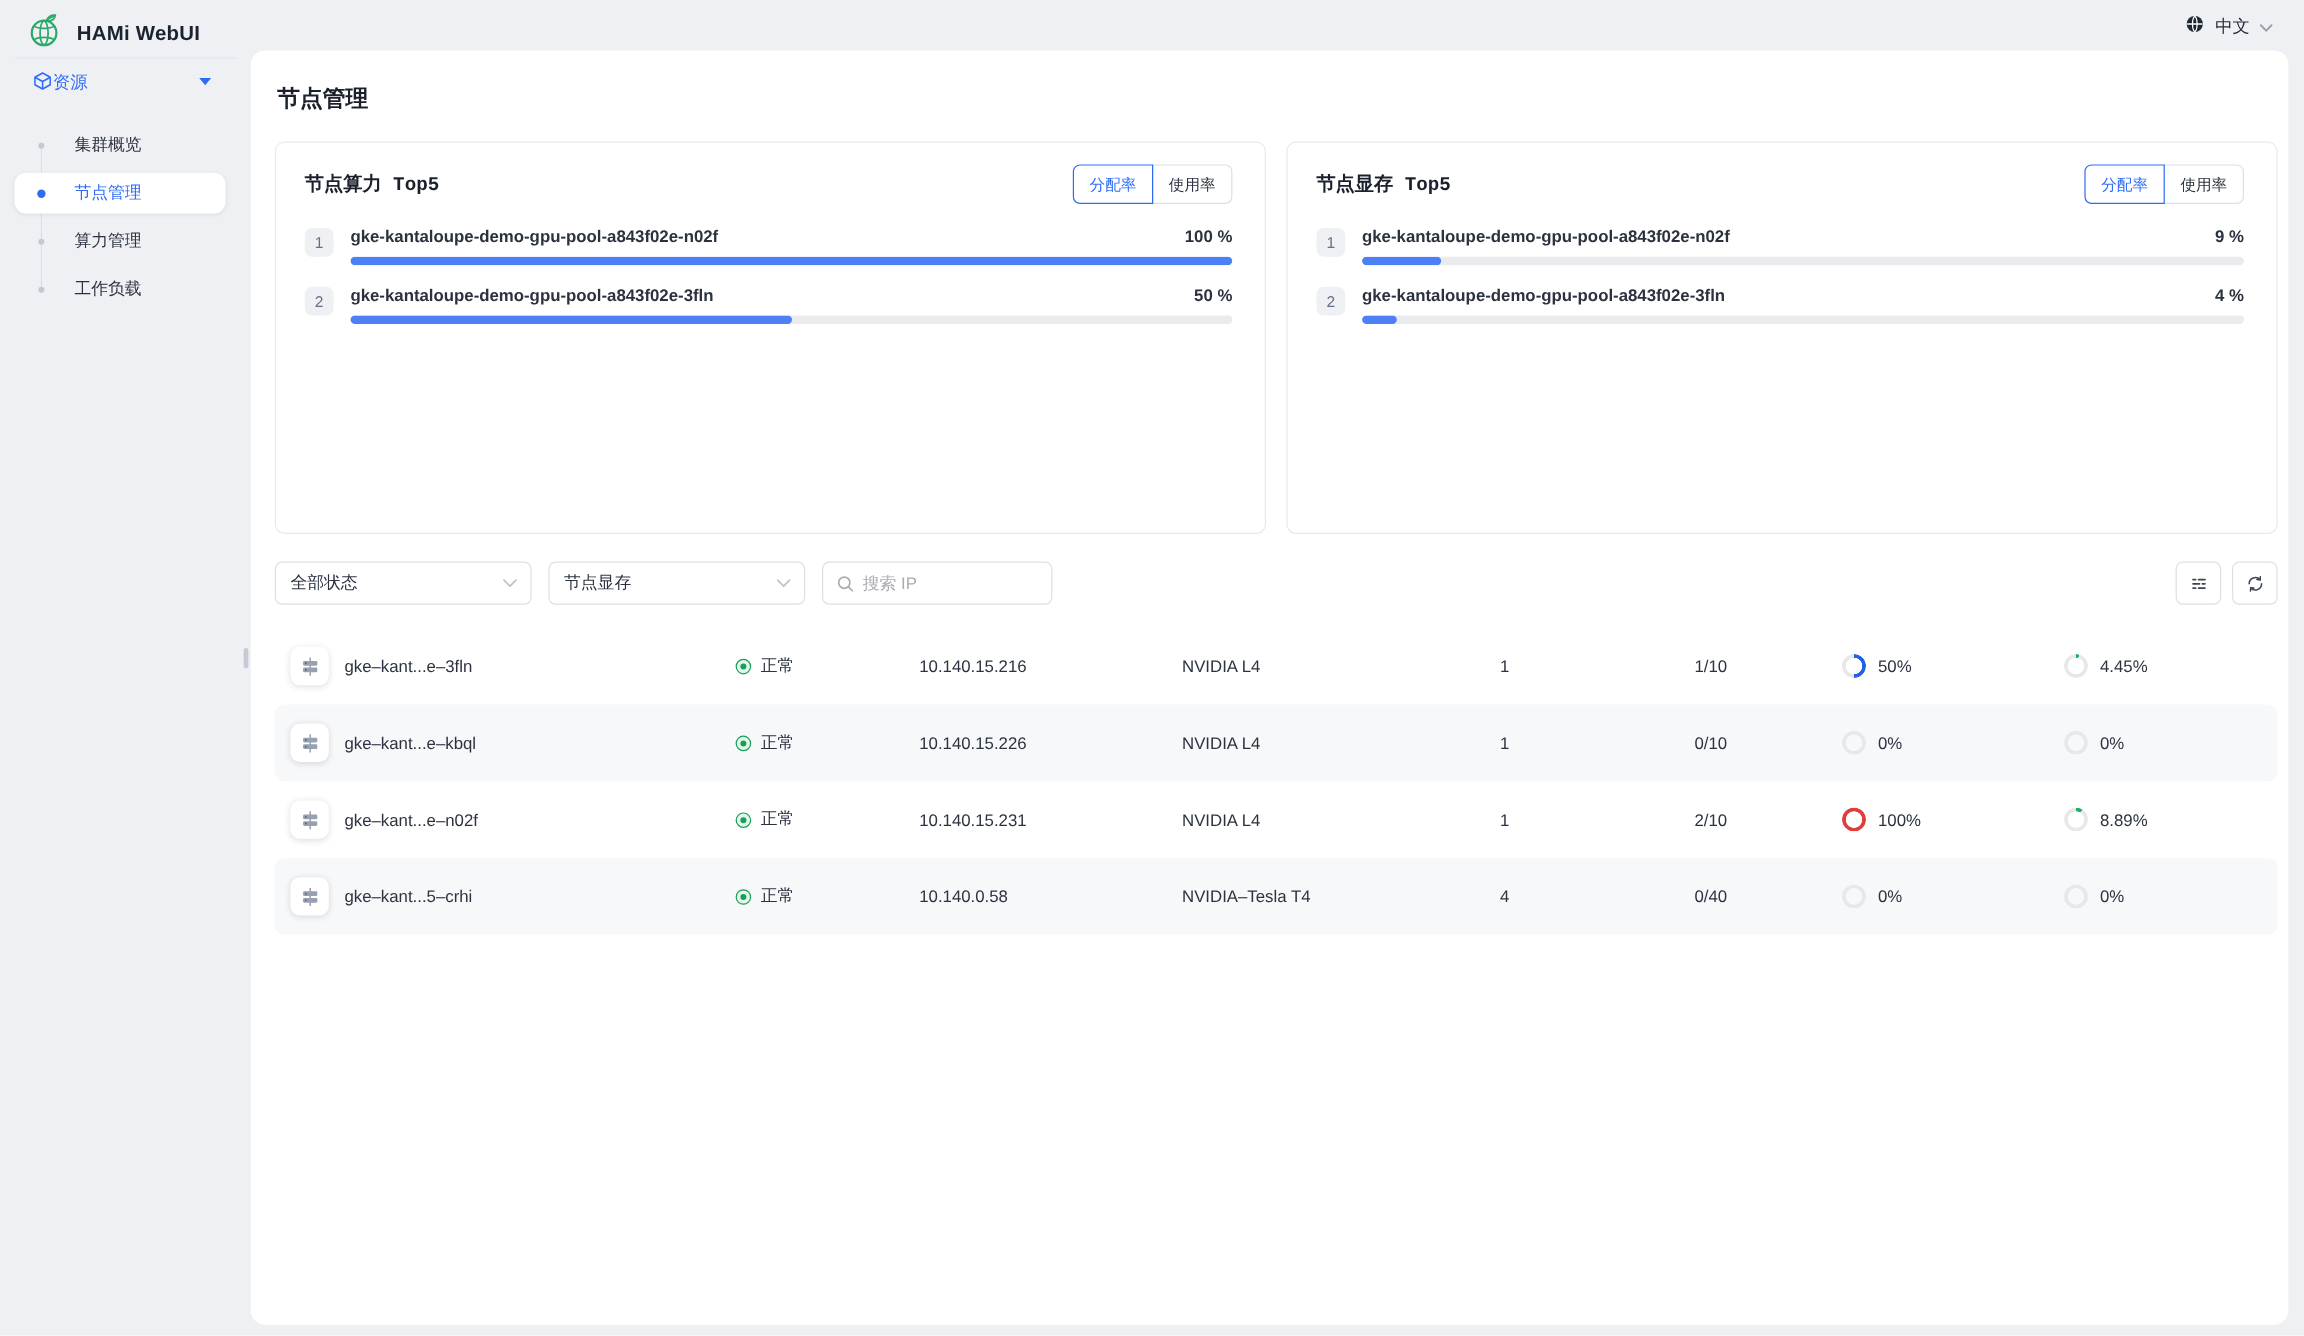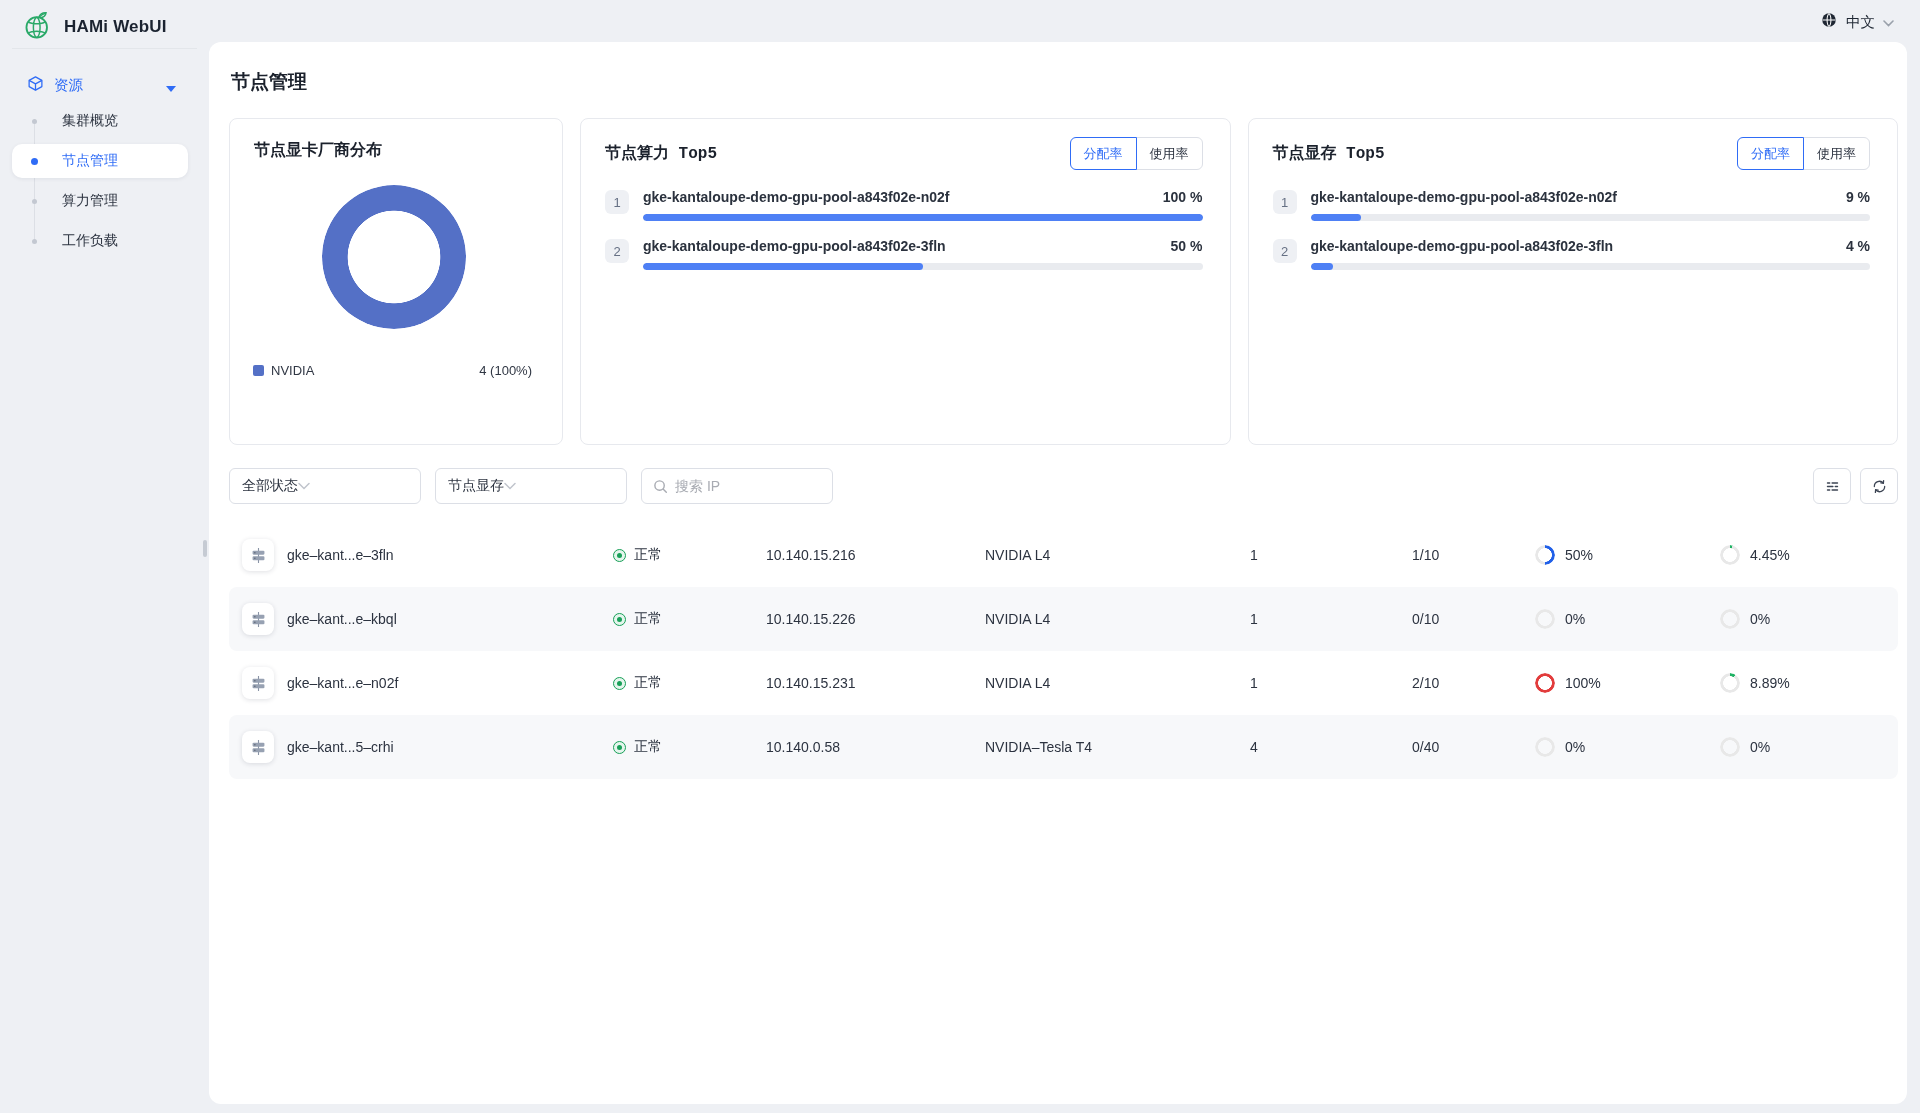--- a/index.html
+++ b/index.html
@@ -10,21 +10,21 @@
     --accent:#2f6cf6; --success:#18a058; --bar:#4e80f5; --donut:#5470c6;
   }
   
   .brand { position:absolute; left:22px; top:9px; display:flex; align-items:center; gap:11px; cursor:pointer; }
   .brand-name { font-size:17px; font-weight:700; color:#1b2330; letter-spacing:.2px; }
   .lang { position:absolute; right:26px; top:11px; display:flex; align-items:center; gap:8px; cursor:pointer; }
   .lang-label { font-size:14.5px; color:#1f2733; }
   
   .sidebar { position:absolute; left:0; top:42px; width:209px; bottom:0; }
   .side-divider { border-top:1px solid #e3e6ea; margin:6px 12px 10px 12px; }
-  .menu-group { display:flex; align-items:flex-end; height:36px; padding:0 33px 0 27px; gap:10px; color:var(--accent); font-size:14.5px; cursor:pointer; }
+  .menu-group { display:flex; align-items:flex-start; height:36px; padding:0 33px 0 27px; color:var(--accent); font-size:14.5px; cursor:pointer; }
   .menu-group .caret { margin-left:auto; }
   .tree { position:relative; margin-top:6px; }
   .tree::before { content:''; position:absolute; left:34px; top:18px; bottom:18px; width:1px; background:#dcdfe5; }
   .tree-item { position:relative; height:40px; display:flex; align-items:center; padding-left:62px; font-size:14px; color:#2c3340; cursor:pointer; }
   .tree-item .t-dot { position:absolute; left:31.5px; top:50%; margin-top:-2.5px; width:5px; height:5px; border-radius:50%; background:#c3c8d1; z-index:2; }
   .tree-item .t-label { position:relative; z-index:2; }
   .tree-item.active { color:var(--accent); }
   .tree-item.active .t-dot { width:7px; height:7px; margin-top:-3.5px; left:30.5px; background:var(--accent); }
   .tree-item.active::before { content:''; position:absolute; left:12px; right:21px; top:3px; bottom:3px; background:#fff; border-radius:10px; box-shadow:0 1px 4px rgba(20,30,50,.07); z-index:1; }
   .resize-handle { position:absolute; left:203px; top:540px; width:4px; height:17px; border-radius:2px; background:#c6cbd3; cursor:col-resize; }
@@ -50,21 +50,21 @@
   .toggle-btn:last-child { border-radius:0 6px 6px 0; margin-left:-1px; }
   .toggle-btn.active { color:var(--accent); border-color:var(--accent); z-index:1; }
   .top5-item { display:flex; margin-bottom:17px; }
   .rank { width:24px; height:24px; border-radius:6px; background:#eef0f4; color:#667084; font-size:13px; display:flex; align-items:center; justify-content:center; margin:1px 14px 0 0; flex:none; }
   .top5-main { flex:1;font-weight:bold; }
   .top5-line1 { display:flex; justify-content:space-between; font-size:14px; color:#2b323e; margin-bottom:9px; }
   .bar-track { height:7px; border-radius:4px; background:#e9ebef; overflow:hidden; }
   .bar-fill { height:100%; width:calc(var(--p,0) * 1%); background:var(--bar); border-radius:4px; }
   
   .filter-row { display:flex; align-items:center; gap:14px; margin-top:23px; }
-  .select { width:192px; height:36px; border:1px solid #dcdfe6; border-radius:6px; background:#fff; display:flex; align-items:center; padding:0 11px 0 12px; font-size:14px; color:#2c3340; cursor:pointer; }
+  .select { width:214px; height:36px; border:1px solid #dcdfe6; border-radius:6px; background:#fff; display:flex; align-items:center; justify-content:space-between; padding:0 11px 0 12px; font-size:14px; color:#2c3340; cursor:pointer; }
   .search-box { width:192px; height:36px; border:1px solid #dcdfe6; border-radius:6px; background:#fff; display:flex; align-items:center; gap:7px; padding:0 11px; }
   .search-box input { border:none; outline:none; width:130px; font-size:14px; color:#2c3340; font-family:inherit; background:transparent; }
   .search-box input::placeholder { color:#a8abb2; }
   .filter-spacer { flex:1; }
   .icon-btn { width:38px; height:36px; border:1px solid #dcdfe6; border-radius:6px; background:#fff; display:flex; align-items:center; justify-content:center; cursor:pointer; }
   .tools { display:flex; gap:9px; }
   
   .table { margin-top:19px; }
   .thead, .trow { display:grid; grid-template-columns:384px 153px 219px 265px 162px 123px 185px 178px; align-items:center; }
   .thead { height:40px; background:#f5f6f9; border-radius:8px; font-size:14px; color:#707a89; }
@@ -148,29 +148,20 @@
   </div>
 </div>
 
 <div class="resize-handle"></div>
 
 <div class="panel">
   <div class="page-title">节点管理</div>
 
   <div class="cards">
 
-    <div class="card vendor">
-      <div class="card-title" style="margin-left:6px;">节点显卡厂商分布</div>
-      <div class="donut"></div>
-      <div class="legend-row">
-        <span class="legend-swatch"></span>
-        <span class="legend-label">NVIDIA</span>
-        <span class="legend-value">4 (100%)</span>
-      </div>
-    </div>
 
     <div class="card top5">
       <div class="top5-head">
         <div class="card-title">节点算力 Top5</div>
         <div class="toggle-group">
           <div class="toggle-btn active">分配率</div>
           <div class="toggle-btn">使用率</div>
         </div>
       </div>
       <div class="top5-item">

